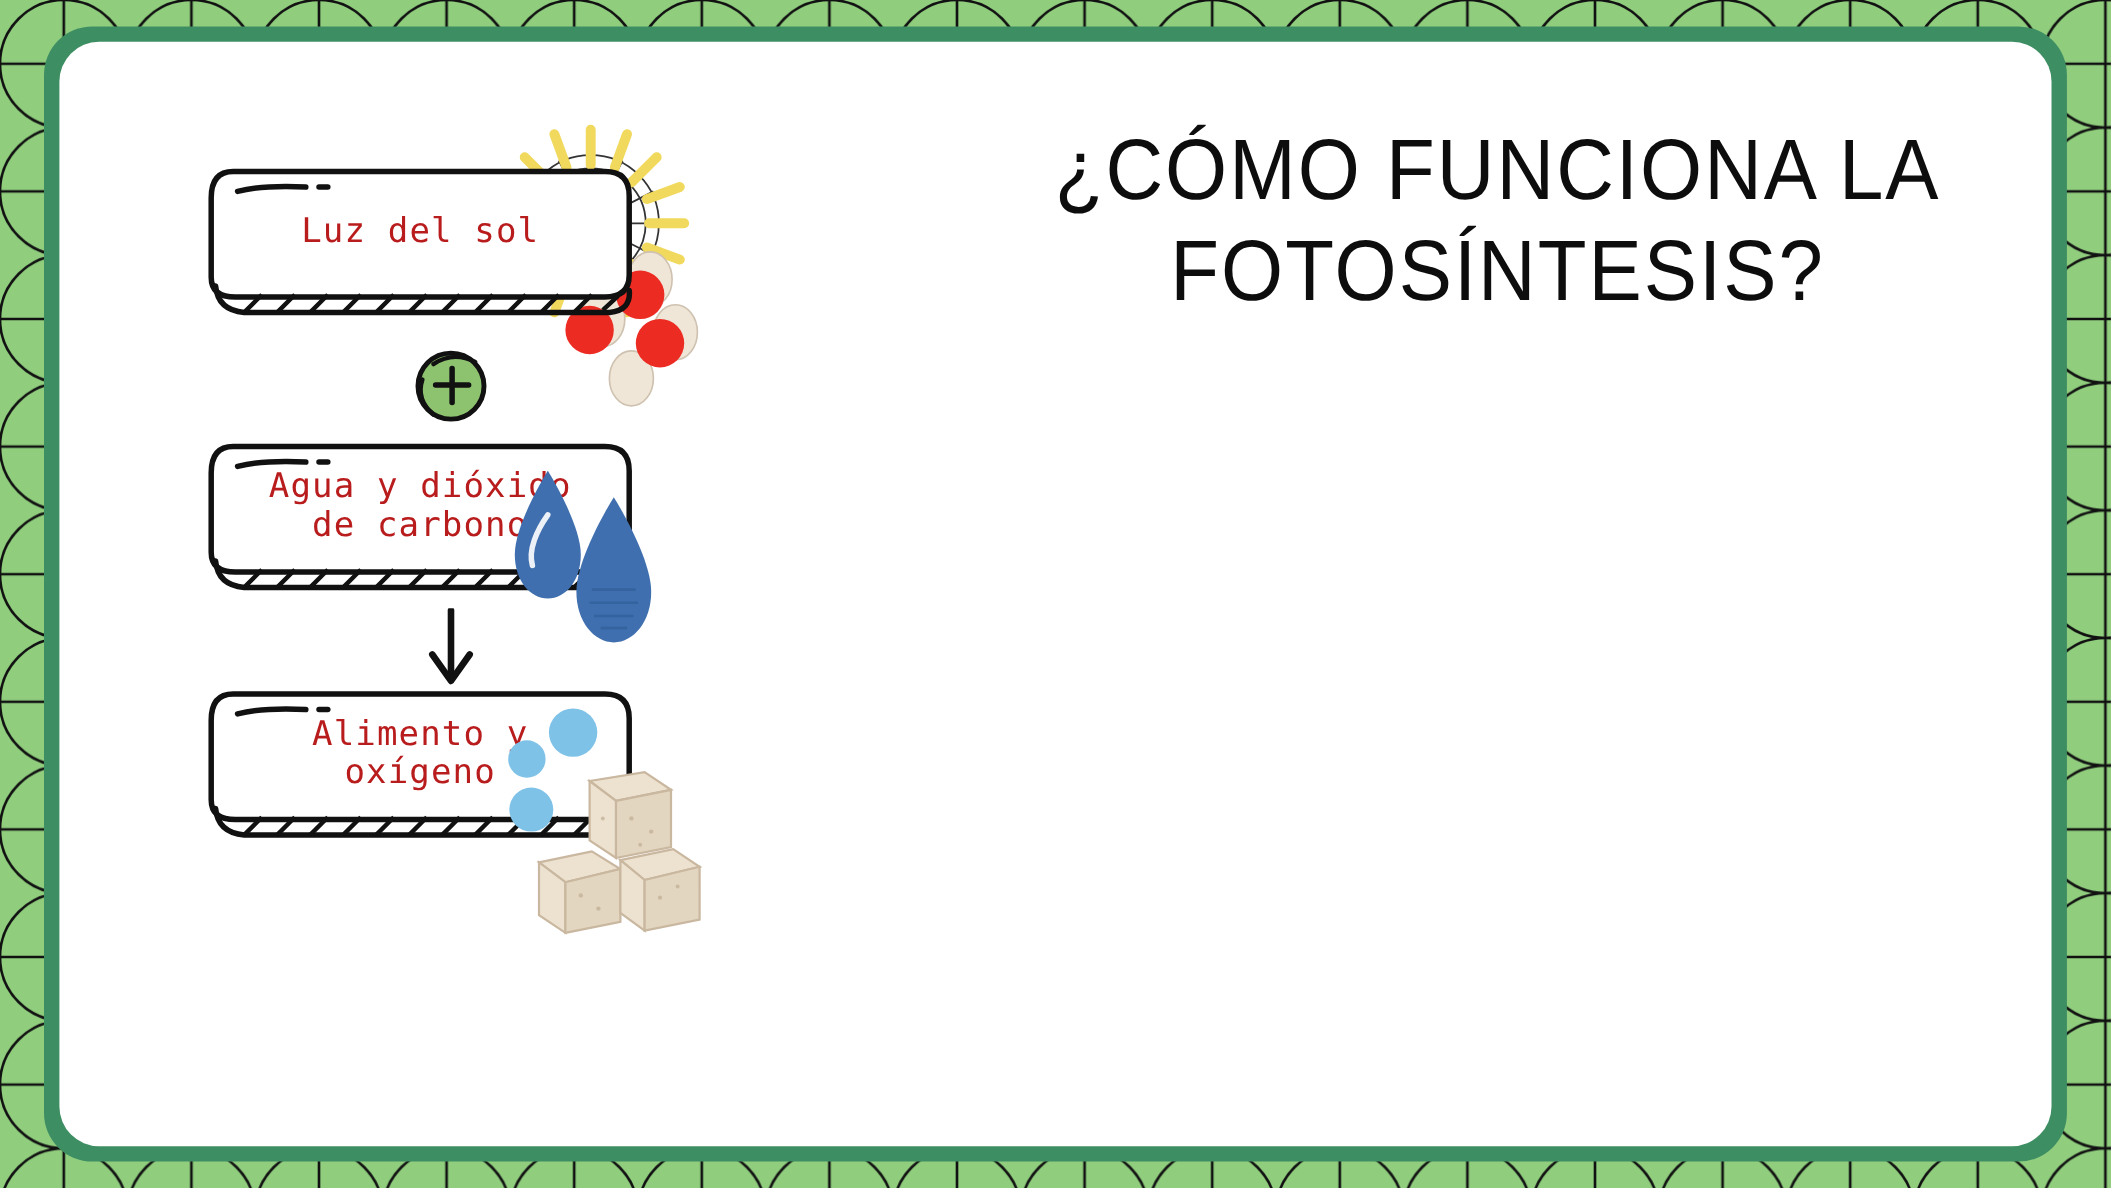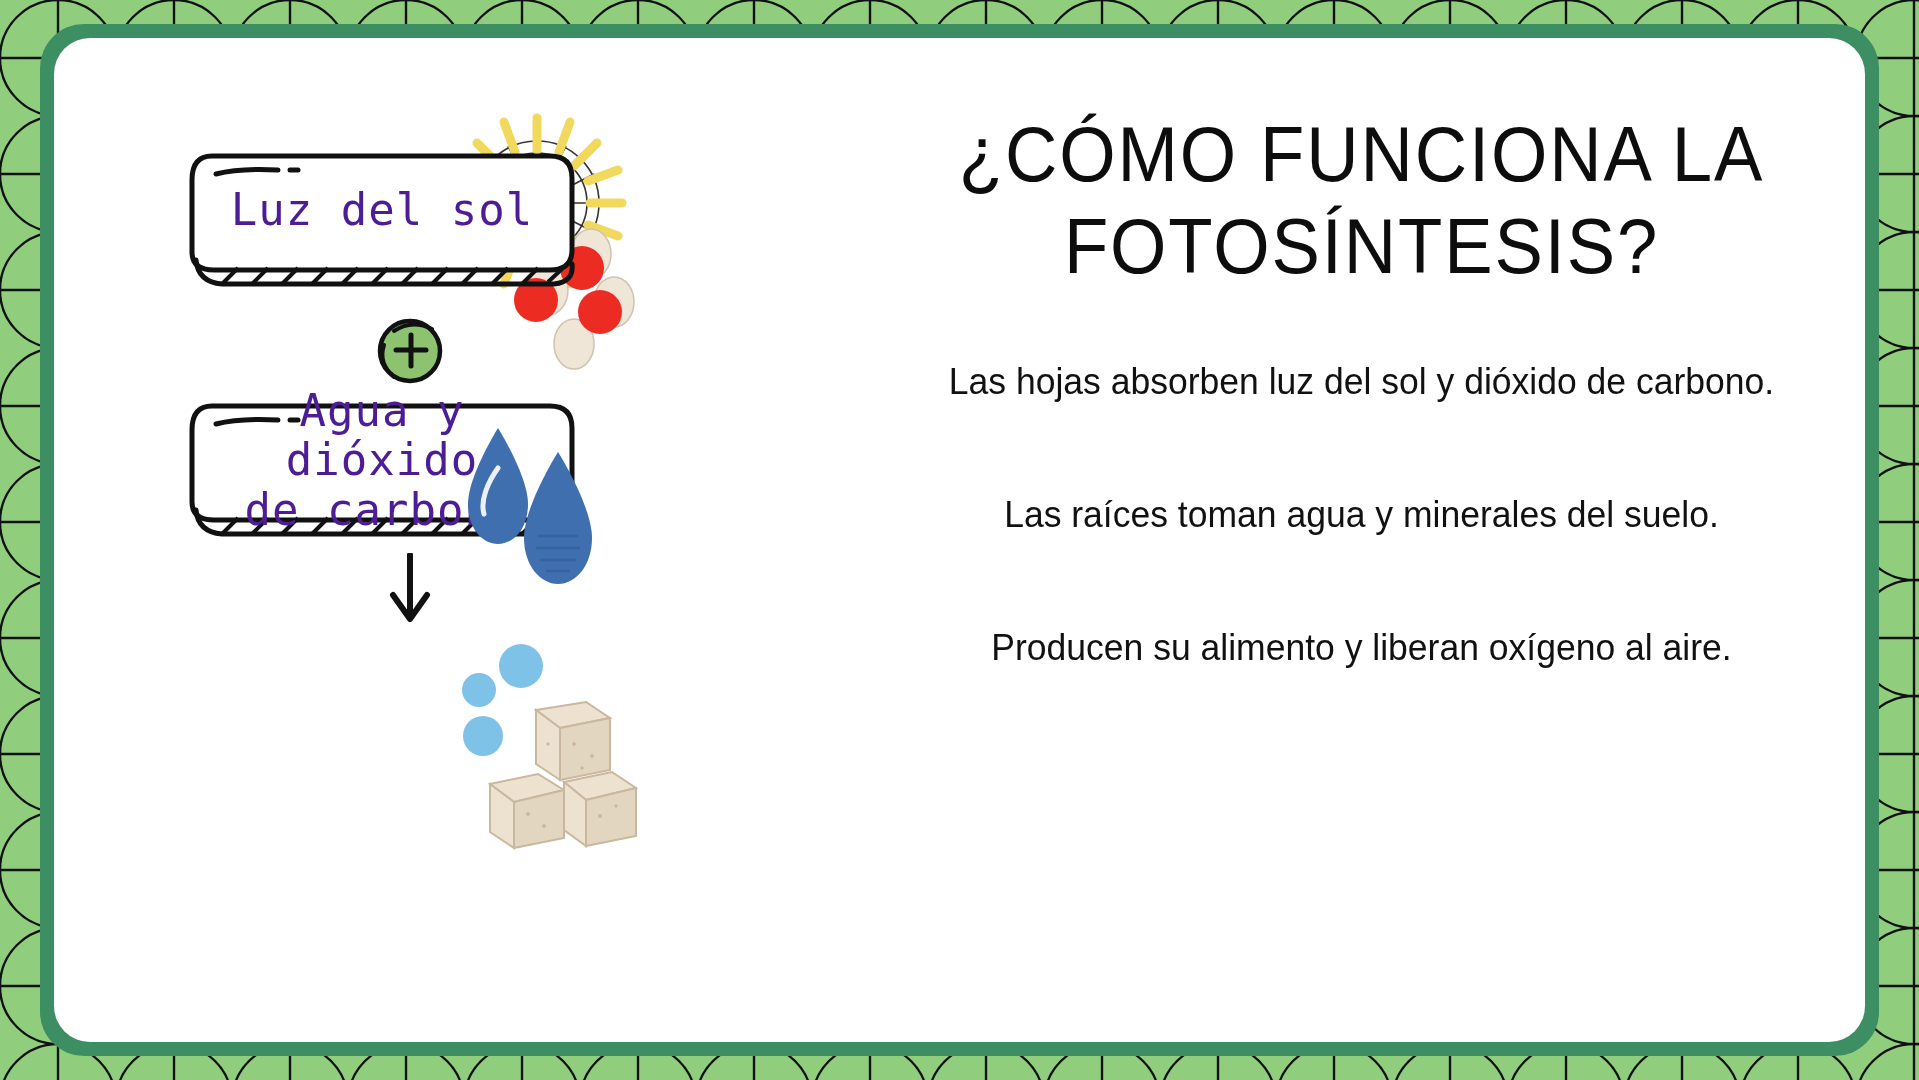--- a/index.html
+++ b/index.html
@@ -39,24 +39,24 @@
     position:absolute;
     width:400px; height:148px;
   }
   .fbox svg { position:absolute; left:0; top:0; }
   .fbox .fbox-label {
     position:absolute;
     left:0; top:0; width:400px; height:124px;
     display:flex; align-items:center; justify-content:center;
     text-align:center;
     font-family:"DejaVu Sans Mono", monospace;
-    font-size:44px;
+    font-size:31px;
     letter-spacing:1px;
     line-height:1.12;
-    color:#4c1d95;
+    color:#b91c1c;
     padding:0 26px;
     white-space:pre-line;
   }
   #box-sunlight  { left:128px; top:110px; }
   #box-water     { left:128px; top:360px; }
   #box-food      { left:128px; top:585px; }
 
   .plus-node {
     position:absolute;
     left:320px; top:277px;
@@ -204,20 +204,35 @@
           <path d="M84 118 L124 118 M82 130 L126 130 M86 142 L122 142 M92 153 L116 153"></path>
         </g>
       </g>
     </svg>
 
     <svg class="arrow-node" viewBox="0 0 46 72">
       <path d="M23 2 L23 62" fill="none" stroke="#111" stroke-width="6" stroke-linecap="round"></path>
       <path d="M6 42 L23 66 L40 42" fill="none" stroke="#111" stroke-width="6" stroke-linecap="round" stroke-linejoin="round"></path>
     </svg>
 
+    <div class="fbox" id="box-food">
+      <svg viewBox="0 0 400 148" width="400" height="148">
+        <path d="M30 8 Q10 8 10 32 L10 104 Q10 122 32 122 L368 122 Q390 122 390 102 L390 30 Q390 8 368 8 Z" fill="#fff" stroke="#111" stroke-width="5" stroke-linejoin="round"></path>
+        <path d="M34 26 Q58 20 96 22" fill="none" stroke="#111" stroke-width="5" stroke-linecap="round"></path>
+        <path d="M108 22 L116 22" fill="none" stroke="#111" stroke-width="5" stroke-linecap="round"></path>
+        <path d="M14 112 Q16 134 40 136 L372 136 Q392 134 390 116" fill="none" stroke="#111" stroke-width="5" stroke-linecap="round"></path>
+        <g stroke="#111" stroke-width="4">
+          <path d="M40 136 L56 120 M70 136 L86 120 M100 136 L116 120 M130 136 L146 120
+                   M160 136 L176 120 M190 136 L206 120 M220 136 L236 120 M250 136 L266 120
+                   M280 136 L296 120 M310 136 L326 120 M340 136 L356 120 M366 134 L380 121"></path>
+        </g>
+      </svg>
+      <div class="fbox-label">Alimento y
+oxígeno</div>
+    </div>
 
     <svg class="illo" id="illo-oxygen" viewBox="0 0 100 130">
       <circle cx="62" cy="28" r="22" fill="#7fc2e8"></circle>
       <circle cx="20" cy="52" r="17" fill="#7fc2e8"></circle>
       <circle cx="24" cy="98" r="20" fill="#7fc2e8"></circle>
     </svg>
 
     <svg class="illo" id="illo-sugar" viewBox="0 0 170 170">
       <g stroke="#c9b79f" stroke-width="2" fill="#ede2d0">
         <path d="M62 22 L112 14 L136 30 L86 40 Z"></path>
@@ -240,20 +255,15 @@
         <circle cx="142" cy="118" r="1.8"></circle>
           <circle cx="74" cy="56" r="1.8"></circle>
       </g>
     </svg>
   </div>
 
   <div class="right">
     <h1 class="title">¿CÓMO FUNCIONA LA
 FOTOSÍNTESIS?</h1>
 
-    <div class="paras">
-      <p class="para">Las hojas absorben luz del sol y dióxido de carbono.</p>
-      <p class="para">Las raíces toman agua y minerales del suelo.</p>
-      <p class="para">Producen su alimento y liberan oxígeno al aire.</p>
-    </div>
   </div>
 
 </div>
 
 </body></html>

